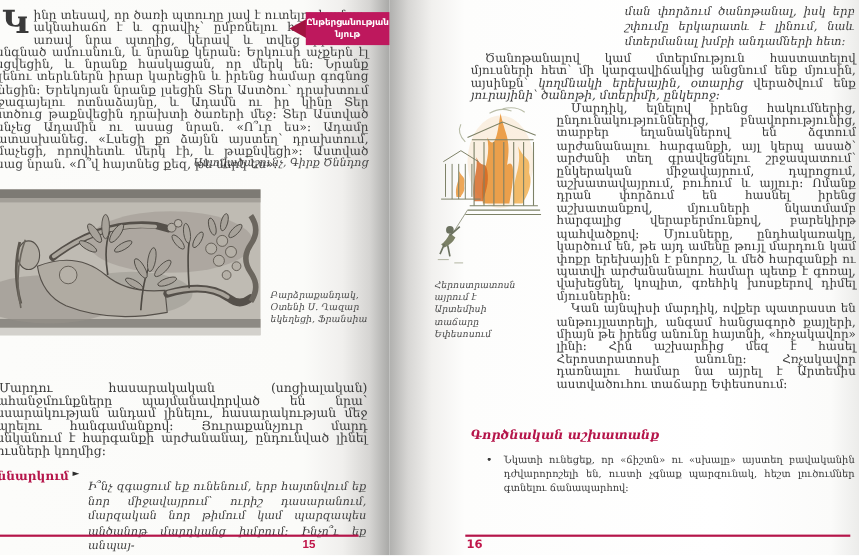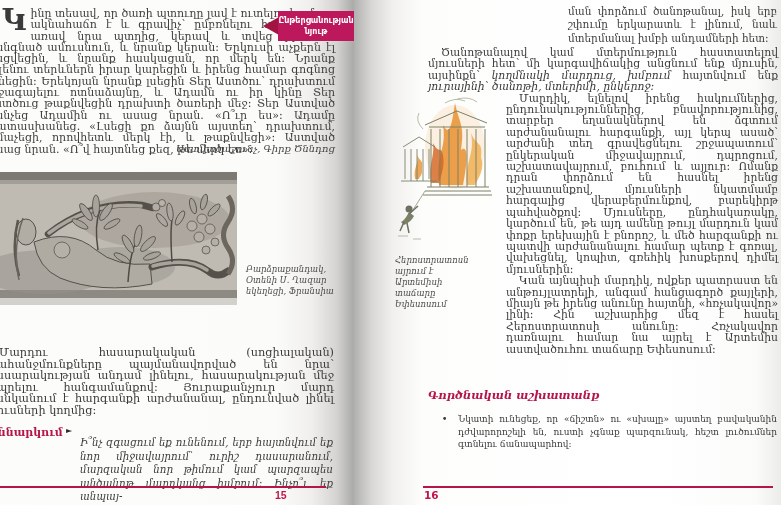--- a/index.html
+++ b/index.html
@@ -33,21 +33,21 @@
   .discussion{position:absolute;left:-12px;top:424px;width:346px;}
   .discussion-label{position:absolute;left:0;top:2px;color:#b5154a;font-weight:bold;font-size:11px;}
   .discussion-arrow{position:absolute;left:78px;top:2px;font-size:8px;color:#2c2c2c;}
   .discussion-q{position:absolute;left:92px;top:12px;width:253px;font-style:italic;font-size:10.3px;
          line-height:13.6px;text-align:justify;color:#3e3e3e;}
   .rule-left{position:absolute;left:0;top:486px;width:326px;height:1.5px;background:#b5154a;}
   .pageno-left{position:absolute;left:275px;top:489px;color:#c0164a;font-weight:bold;font-size:10.5px;
          font-family:Liberation Sans, sans-serif;}
 
   
-  .continuation{position:absolute;left:568px;top:5px;width:209px;font-size:10.5px;
+  .continuation{position:absolute;left:568px;top:5px;width:209px;font-style:italic;font-size:10.5px;
          line-height:13.4px;text-align:justify;color:#3e3e3e;}
   .main-flow{position:absolute;left:428px;top:47px;width:350px;font-size:10.8px;line-height:11.4px;text-align:justify;}
   .main-flow p{margin:0;text-indent:13px;}
   .illu-float{float:left;width:97px;margin:2px 14px 4px -33px;}
   .illu-float svg{display:block;}
   .illu-caption{margin-top:10px;width:88px;font-style:italic;font-size:8.5px;line-height:11px;
          color:#4c4c4c;text-align:left;text-indent:0;}
   .illu-spacer{height:30px;}
   .practical{position:absolute;left:428px;top:388px;width:349px;}
   .practical-heading{color:#b5154a;font-weight:bold;font-style:italic;font-size:11.5px;margin-bottom:10px;}
@@ -149,21 +149,21 @@
     <span class="discussion-arrow">►</span>
     <span class="discussion-q">Ի՞նչ զգացում եք ունենում, երբ հայտնվում եք նոր միջավայրում՝ ուրիշ դասարանում, մարզական նոր թիմում կամ պարզապես անծանոթ մարդկանց խմբում: Ինչո՞ւ եք անպայ-</span>
   </div>
 
   <div class="rule-left"></div>
   <div class="pageno-left">15</div>
 
   <div class="continuation">ման փորձում ծանոթանալ, իսկ երբ շփումը երկարատև է լինում, նաև մտերմանալ խմբի անդամների հետ:</div>
 
   <div class="main-flow">
-    <p><span>Ծանոթանալով կամ մտերմություն հաստատելով մյուսների հետ՝ մի կարգավիճակից անցնում ենք մյուսին, այսինքն՝ </span><span class="italic">կողմնակի մարդուց, խմբում</span><span> հայտնվում ենք </span><span class="italic">յուրայինի՝ ծանոթի, մտերիմի, ընկերոջ:</span></p>
+    <p><span>Ծանոթանալով կամ մտերմություն հաստատելով մյուսների հետ՝ մի կարգավիճակից անցնում ենք մյուսին, այսինքն՝ </span><span class="italic">կողմնակի երեխային, օտարից</span><span> վերածվում ենք </span><span class="italic">յուրայինի՝ ծանոթի, մտերիմի, ընկերոջ:</span></p>
 
     <div class="illu-float">
       <svg width="97" height="150" viewBox="0 0 97 150">
         <ellipse cx="60" cy="52" rx="30" ry="42" fill="#f3c98f" opacity="0.25"></ellipse>
 
         <path d="M44,90 C40,60 52,55 48,30 C56,45 58,20 60,8 C64,28 70,30 66,55 C74,48 72,70 68,90 Z" fill="#e89130" opacity="0.85"></path>
         <path d="M36,88 C33,70 40,62 38,48 C44,60 46,50 48,60 C50,72 46,80 44,88 Z" fill="#d3641f" opacity="0.8"></path>
         <path d="M72,90 C70,65 80,60 76,38 C82,52 88,46 86,62 C90,74 84,82 80,90 Z" fill="#f0ad4a" opacity="0.8"></path>
         <path d="M20,84 C18,72 24,70 22,60 C26,68 28,64 27,74 C28,80 24,82 24,84 Z" fill="#e89130" opacity="0.8"></path>
 

